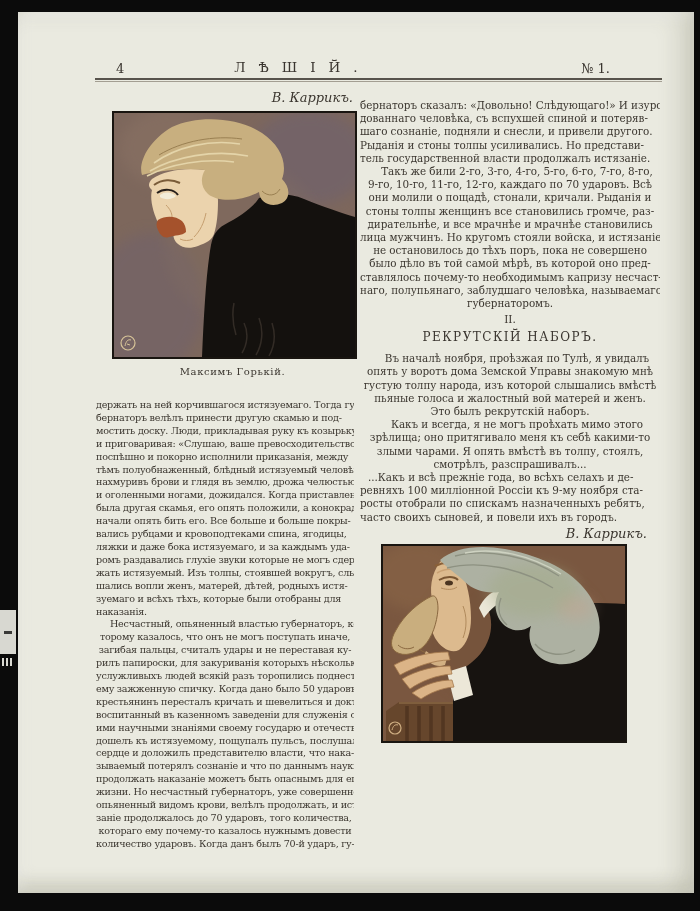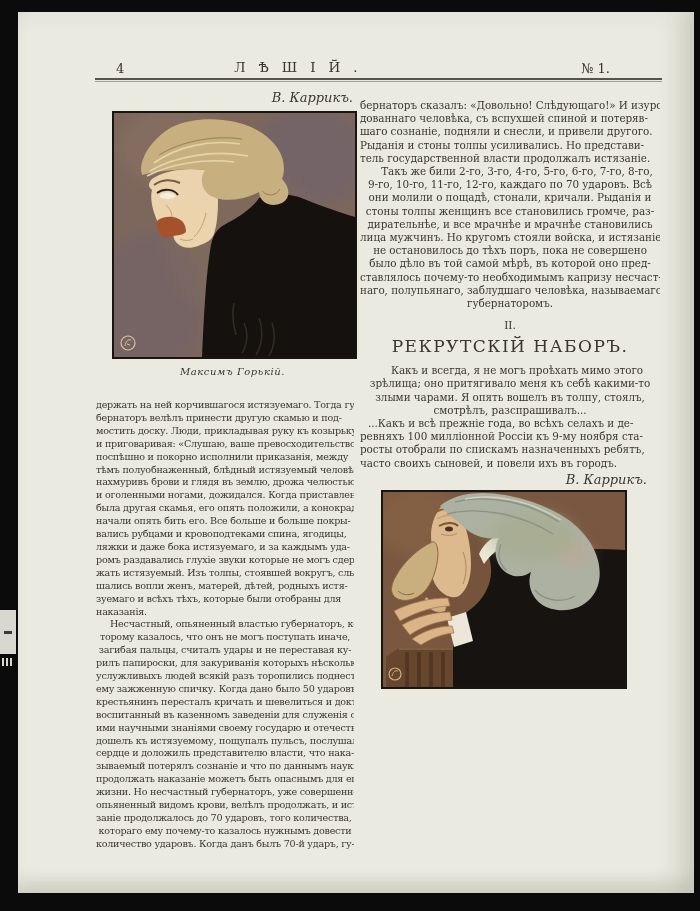--- a/index.html
+++ b/index.html
@@ -42,28 +42,28 @@
     border-top:2.5px solid #57534c; border-bottom:1px solid #a39e92;
   }
   
   .col-left  { position:absolute; left:78px;  top:387px; width:258px; }
   .col-right { position:absolute; left:342px; top:87px;  width:300px; }
   .para { white-space:pre; overflow:hidden; color:#3b362f; }
   .col-left  .para { font-size:9.6px;  line-height:12.9px; letter-spacing:-0.25px; }
   .col-right .para { font-size:10.4px; line-height:13.2px; letter-spacing:-0.05px; }
   .indent    { text-indent:14px;text-align:center; }
   .indent-sm { text-indent:8px; }
-  .sec-num   { text-align:center; font-size:10.5px; margin-top:9px; }
-  .sec-title { text-align:center; font-size:17px; letter-spacing:1.5px; margin:5px 0 8px; }
+  .sec-num   { text-align:center; font-size:10.5px; margin-top:3px; }
+  .sec-title { text-align:center; font-size:12px; letter-spacing:1.5px; margin:5px 0 8px; }
   
   .credit { font-style:italic; font-size:13px; text-align:right; color:#3b362f; }
   .credit-top { position:absolute; left:94px; top:78px; width:241px; }
   .credit-bottom { margin:2px 2px 2px 0; width:287px; }
   .caption { font-size:10px; letter-spacing:0.6px; text-align:center; color:#3b362f; }
-  .caption-1 { position:absolute; left:94px; top:354px; width:241px;font-style:italic; }
+  .caption-1 { position:absolute; left:94px; top:354px; width:241px; }
   .caption-2 { width:246px; margin:6px 0 0 21px; }
   
   .illu { display:inline-block; line-height:0; border:2px solid #191510; }
   .figure-1 { position:absolute; left:94px; top:99px; }
   .figure-2 { margin:3px 0 0 21px; }
 </style>
 </head>
 <body>
 
 <div class="scan-tab">
@@ -170,23 +170,28 @@
 стоны толпы женщинъ все становились громче, раз-
 дирательнѣе, и все мрачнѣе и мрачнѣе становились
 лица мужчинъ. Но кругомъ стояли войска, и истязаніе
 не остановилось до тѣхъ поръ, пока не совершено
 было дѣло въ той самой мѣрѣ, въ которой оно пред-
 ставлялось почему-то необходимымъ капризу несчаст-
 наго, полупьянаго, заблудшаго человѣка, называемаго
 губернаторомъ.</p>
     <div class="sec-num">II.</div>
     <div class="sec-title">РЕКРУТСКІЙ  НАБОРЪ.</div>
+    <p class="para indent">Въ началѣ ноября, проѣзжая по Тулѣ, я увидалъ
+опять у воротъ дома Земской Управы знакомую мнѣ
+густую толпу народа, изъ которой слышались вмѣстѣ
+пьяные голоса и жалостный вой матерей и женъ.
+Это былъ рекрутскій наборъ.</p>
     <p class="para indent">Какъ и всегда, я не могъ проѣхать мимо этого
 зрѣлища; оно притягивало меня къ себѣ какими-то
-злыми чарами. Я опять вошелъ въ толпу, стоялъ,
+злыми чарами. Я опять вмѣстѣ въ толпу, стоялъ,
 смотрѣлъ, разспрашивалъ...</p>
     <p class="para indent-sm">...Какъ и всѣ прежніе года, во всѣхъ селахъ и де-
 ревняхъ 100 милліонной Россіи къ 9-му ноября ста-
 росты отобрали по спискамъ назначенныхъ ребятъ,
 часто своихъ сыновей, и повели ихъ въ городъ.</p>
 
     <div class="credit credit-bottom">В. Каррикъ.</div>
 
     <div class="figure-2">
       <span class="illu">

